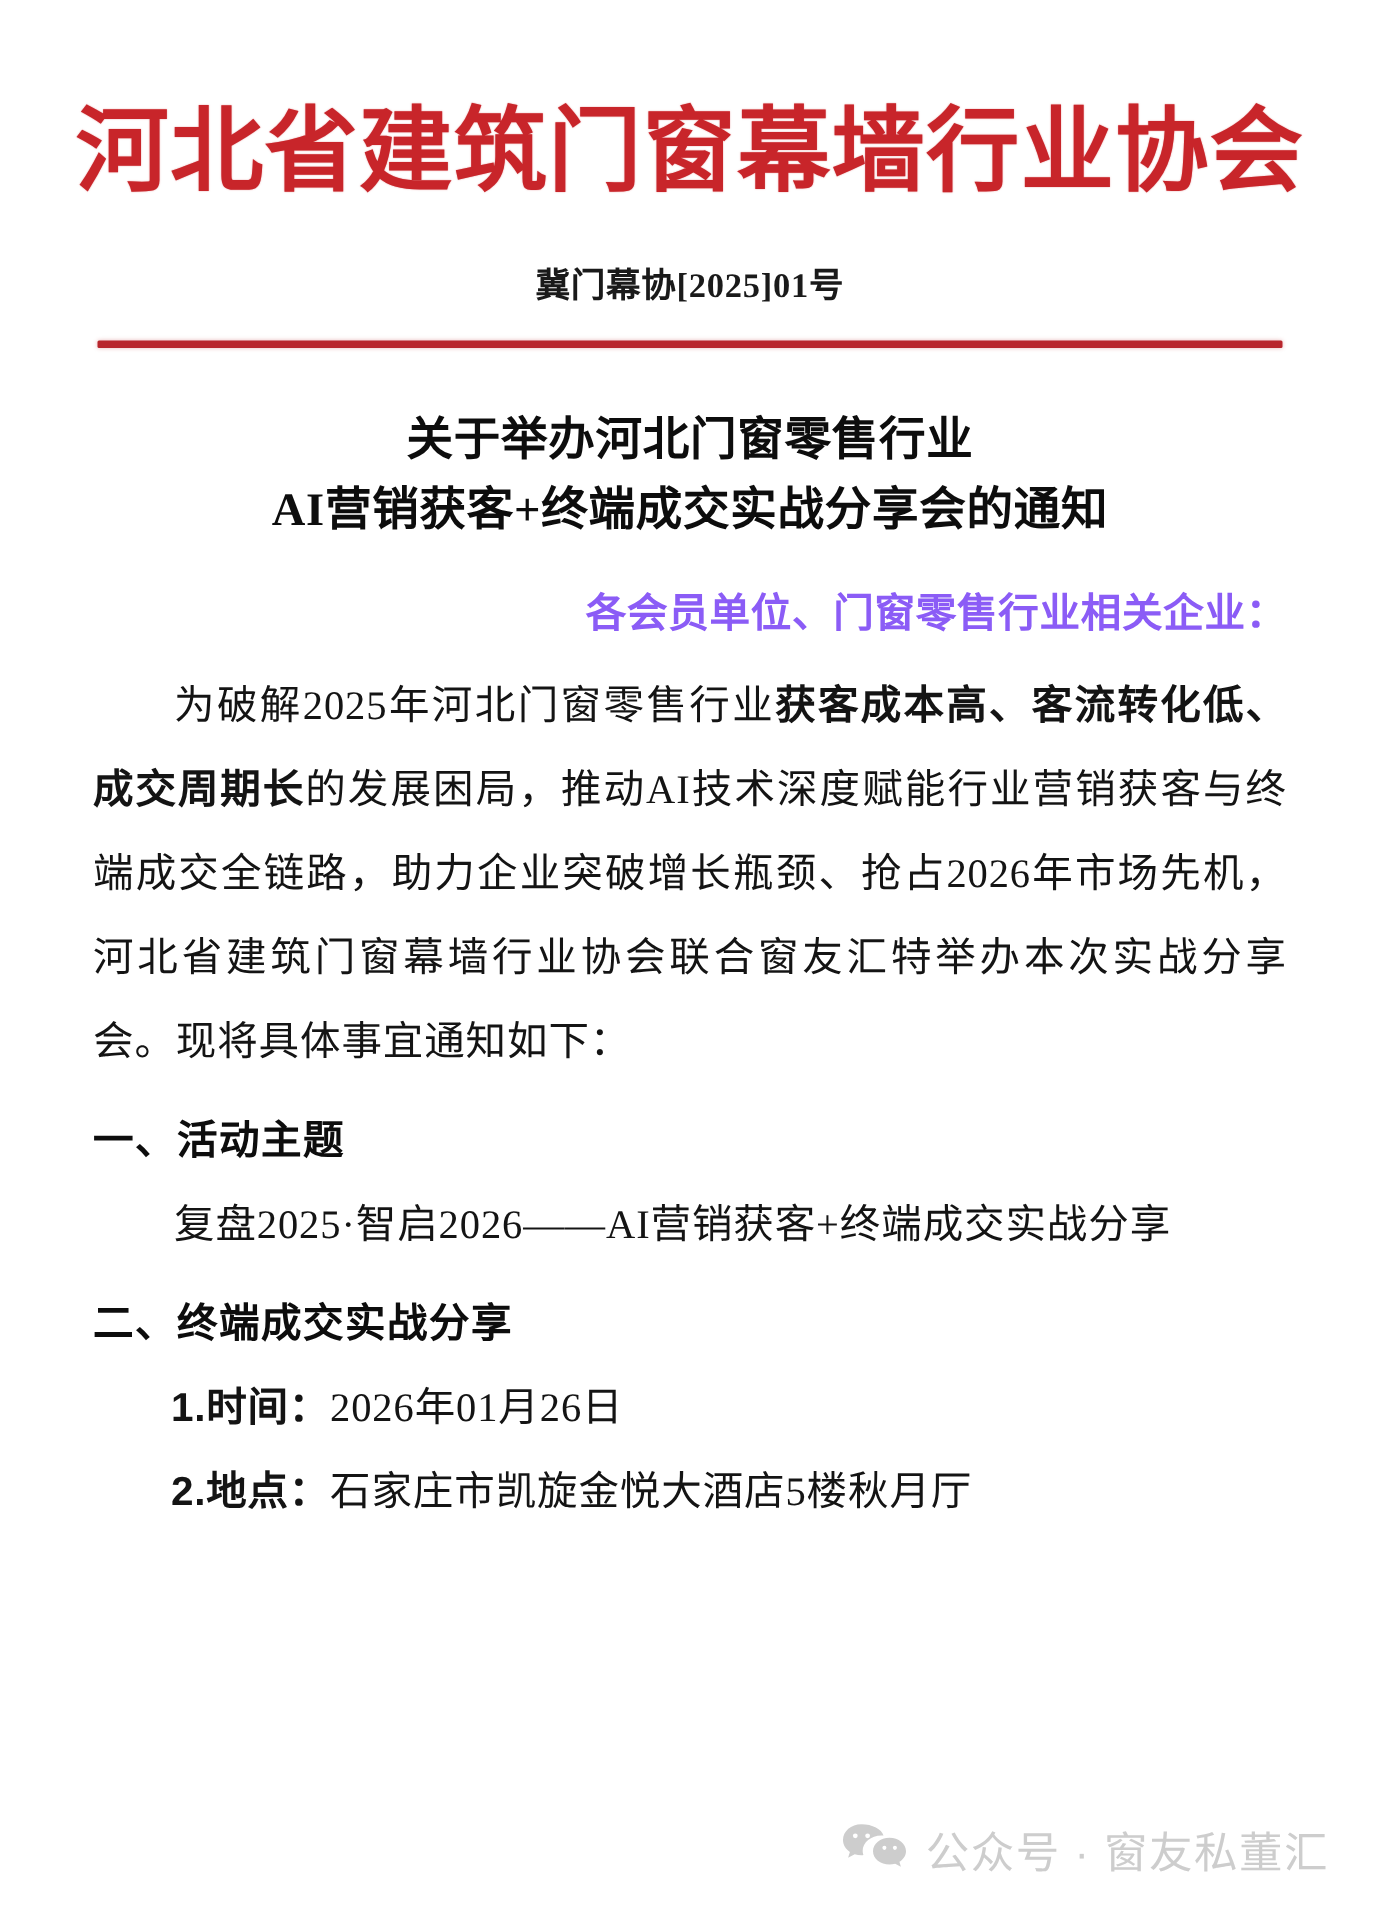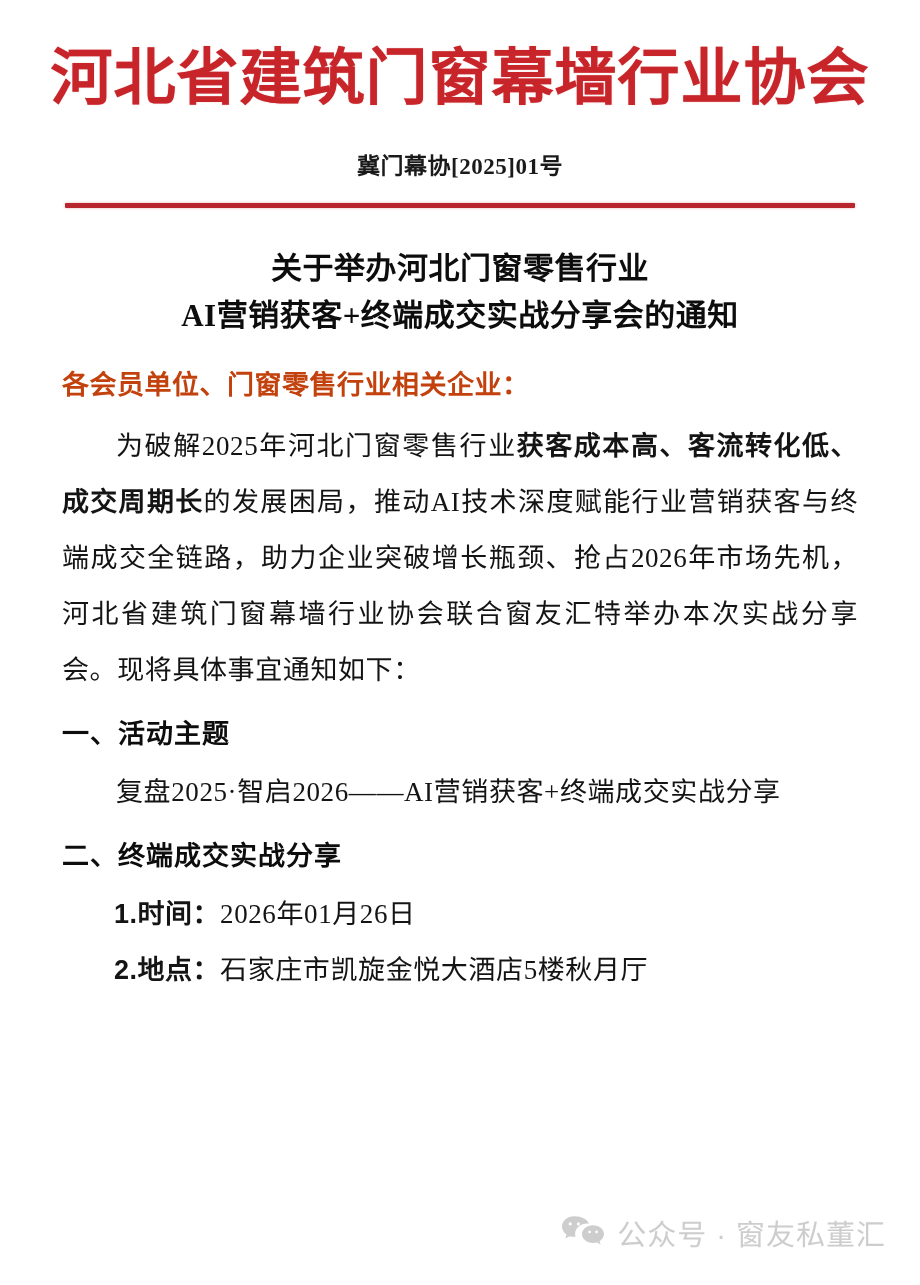--- a/index.html
+++ b/index.html
@@ -18,21 +18,21 @@
     height: 1285px;
     margin: 0 auto;
     background: #ffffff;
     overflow: hidden;
     box-sizing: border-box;
   }
 
   
   .masthead {
     text-align: center;
-    padding-top: 44px;
+    padding-top: 68px;
   }
   .org-title {
     font-family: "Liberation Serif", "DejaVu Serif", serif;
     font-weight: bold;
     font-size: 62px;
     line-height: 1.12;
     letter-spacing: 1px;
     color: #c8252a;
     text-shadow: 0 0 1px rgba(200,37,42,0.55);
     white-space: nowrap;
@@ -69,22 +69,23 @@
 
   
   .body-block {
     margin: 26px 62px 0 62px;
   }
   .salutation {
     font-family: "Liberation Sans", "DejaVu Sans", sans-serif;
     font-weight: bold;
     font-size: 27px;
     line-height: 1.5;
-    color: #c2410c;
-    letter-spacing: 0.5px;
+    color: #8b5cf6;
+    letter-spacing: 0.5px;
+    text-align: right;
   }
   p.para {
     margin: 12px 0 0 0;
     font-family: "Liberation Serif", "DejaVu Serif", serif;
     font-size: 27px;
     line-height: 56px;
     color: #141414;
     text-align: justify;
     text-justify: inter-character;
     text-indent: 2em;
@@ -94,21 +95,21 @@
     font-family: "Liberation Sans", "DejaVu Sans", sans-serif;
     font-weight: bold;
     letter-spacing: 0.5px;
   }
 
   
   .section {
     margin-top: 10px;
   }
   .section-heading {
-    font-family: Liberation Mono, monospace;
+    font-family: Liberation Serif, serif;
     font-weight: bold;
     font-size: 27px;
     line-height: 56px;
     color: #0d0d0d;
     letter-spacing: 1px;
   }
   .section-para {
     margin: 0;
     font-family: "Liberation Serif", "DejaVu Serif", serif;
     font-size: 27px;

